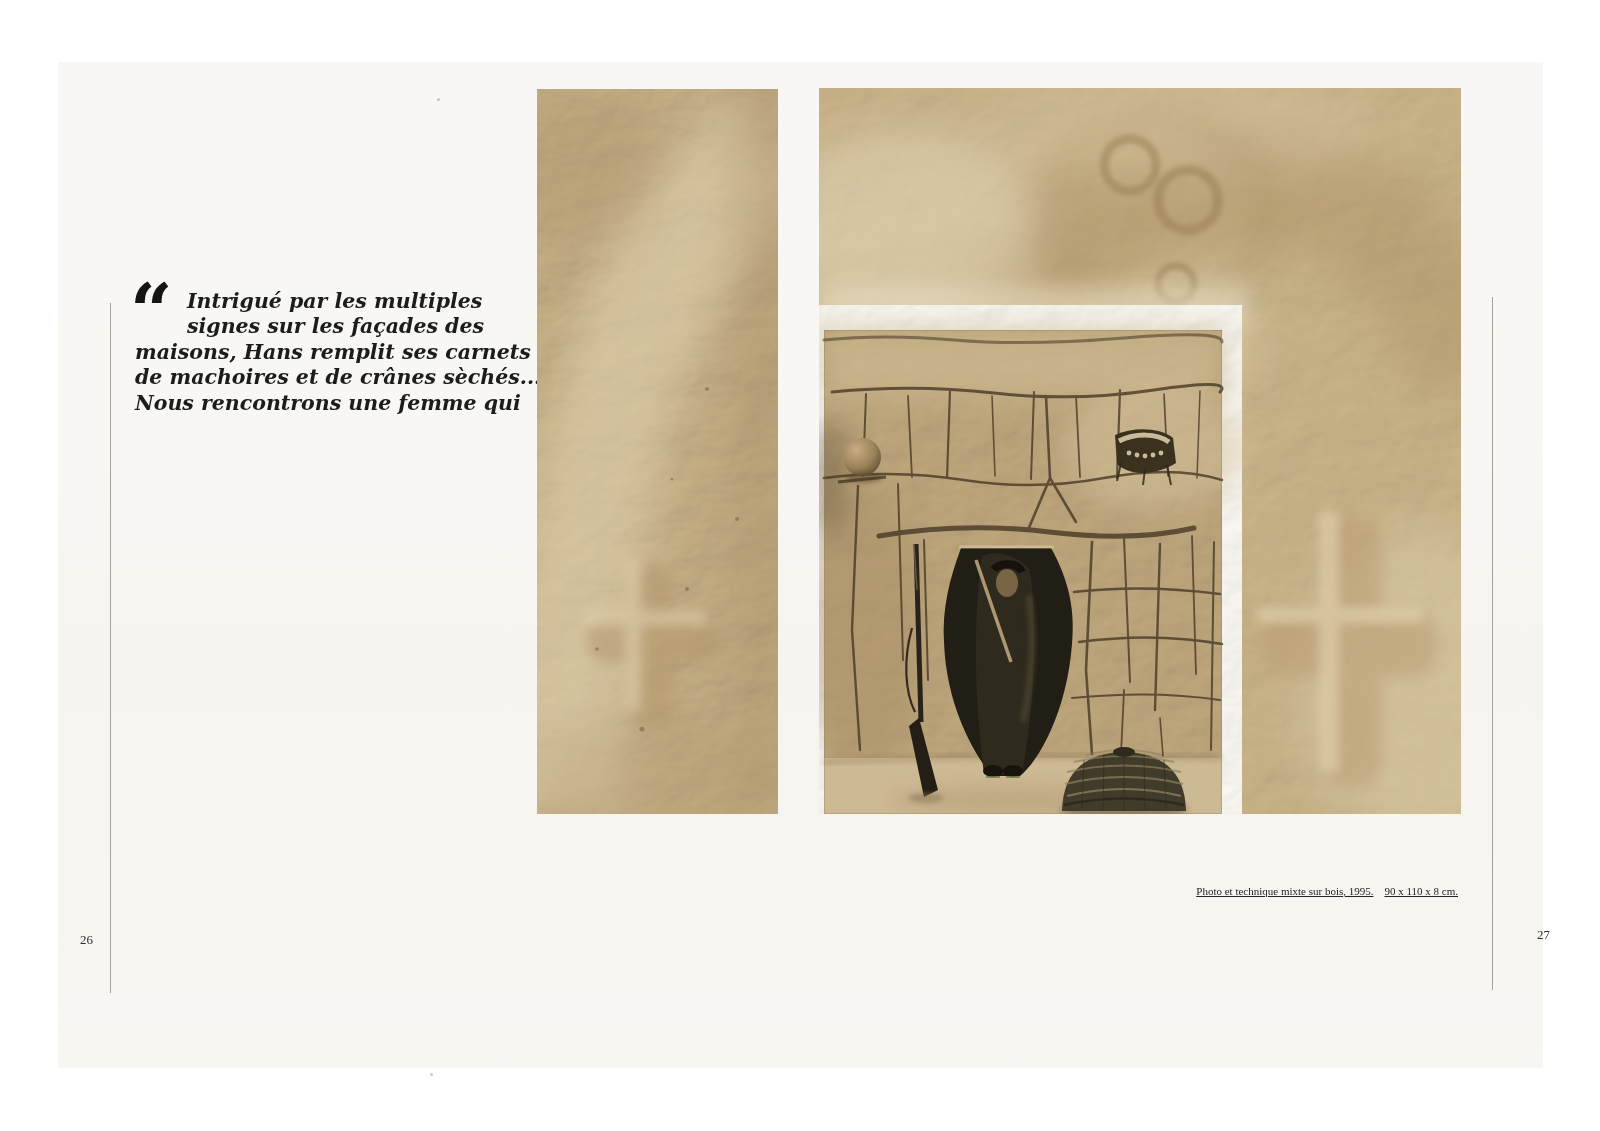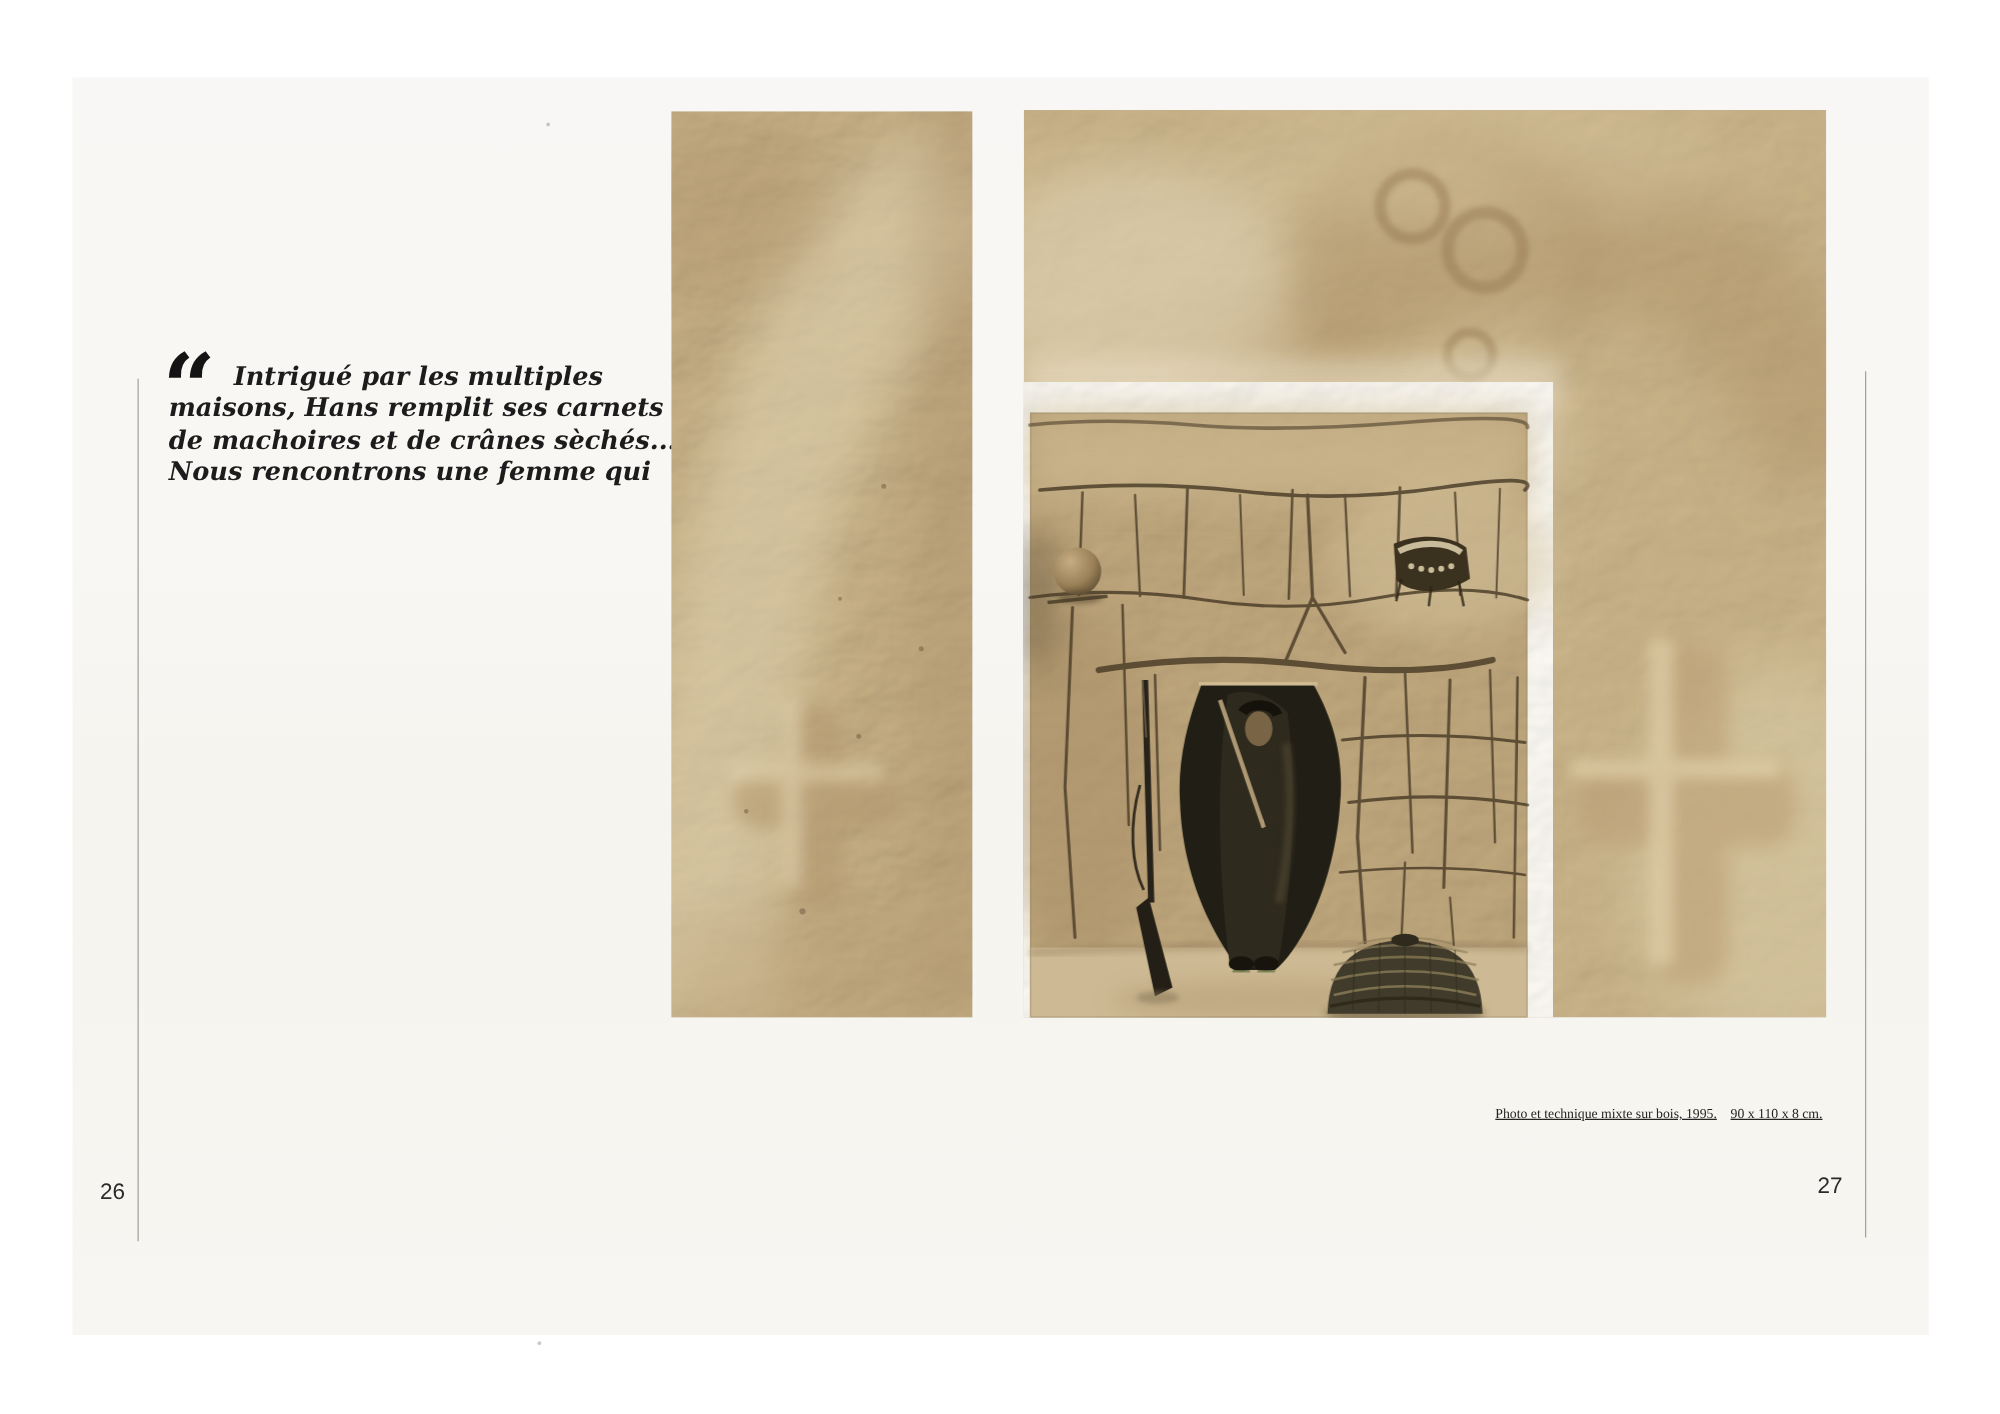--- a/index.html
+++ b/index.html
@@ -11,23 +11,23 @@
   .rule{position:absolute;width:1px;background:#a3a29d;}
   .rule-left{left:110px;top:303px;height:690px;}
   .rule-right{left:1492px;top:297px;height:693px;}
   .quote-block{position:absolute;left:135px;top:289px;width:345px;
                font-family:"DejaVu Serif", serif;font-style:italic;font-weight:600;
                font-size:20.5px;line-height:25.4px;color:#1c1c1c;}
   .qline{white-space:nowrap;}
   .qline.indent{padding-left:52px;}
   .qmark{position:absolute;left:-5px;top:-15px;font-size:74px;line-height:1;
          font-style:normal;font-weight:700;color:#141414;letter-spacing:-4px;}
-  .pagenum{position:absolute;font-family:Liberation Sans, sans-serif;font-size:18px;color:#2b2b2b;margin-top:11px;}
+  .pagenum{position:absolute;font-family:Liberation Serif, serif;font-size:13px;color:#2b2b2b;}
   .pn-left{left:80px;top:932px;}
-  .pn-right{left:1454px;top:927px;}
+  .pn-right{left:1537px;top:927px;}
   .caption{position:absolute;left:1040px;top:885px;width:418px;text-align:right;
            font-family:"Liberation Serif", serif;font-size:11px;color:#242424;text-decoration:underline;}
   .caption .dims{margin-left:11px;}
   .art{position:absolute;display:block;}
   .art-left{left:537px;top:89px;}
   .art-right{left:819px;top:88px;}
   .speck{position:absolute;width:3px;height:3px;border-radius:50%;background:#9a9a96;opacity:.55;}
 </style>
 </head>
 <body>
@@ -37,20 +37,21 @@
   <div class="scan-page"></div>
   <div class="speck" style="left:437px;top:98px;"></div>
   <div class="speck" style="left:430px;top:1073px;"></div>
 
   <div class="rule rule-left"></div>
   <div class="rule rule-right"></div>
 
   <div class="quote-block">
     <span class="qmark">“</span>
     <div class="qline indent">Intrigué par les multiples</div>
+    <div class="qline indent">signes sur les façades des</div>
     <div class="qline">maisons, Hans remplit ses carnets</div>
     <div class="qline">de machoires et de crânes sèchés...</div>
     <div class="qline">Nous rencontrons une femme qui</div>
   </div>
 
   <div class="pagenum pn-left">26</div>
   <div class="pagenum pn-right">27</div>
 
   <div class="caption">
     <span>Photo et technique mixte sur bois, 1995.</span><span class="dims">90 x 110 x 8 cm.</span>

